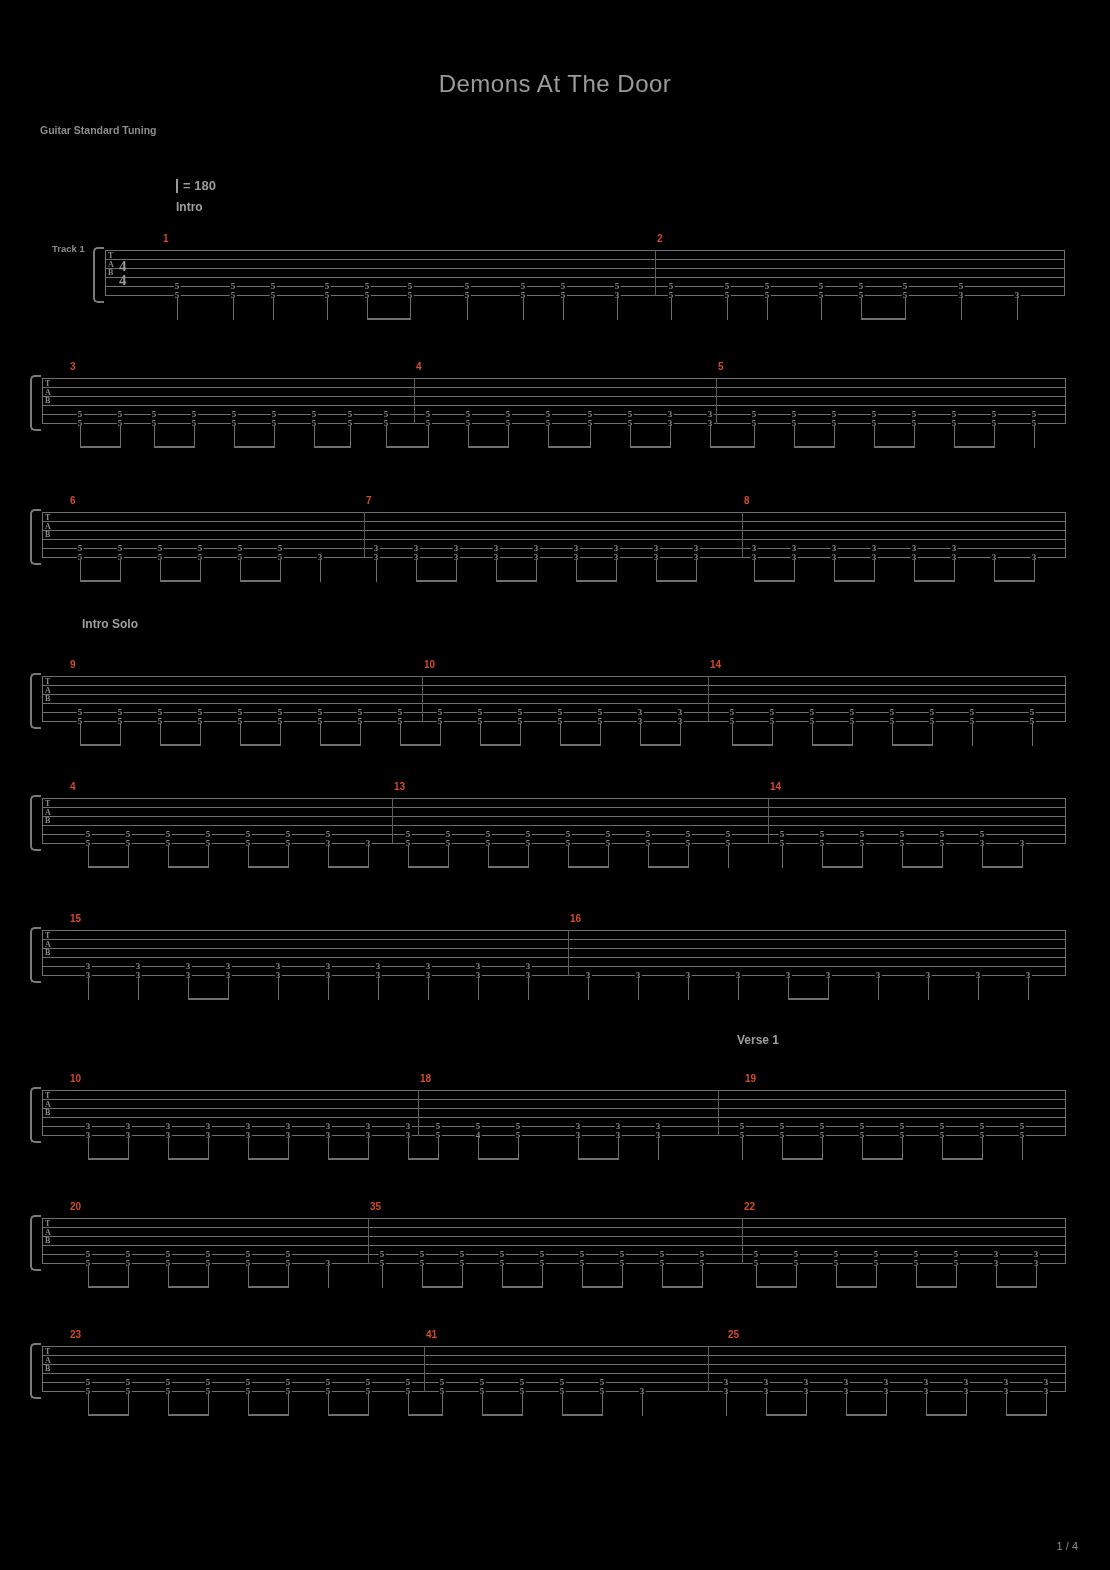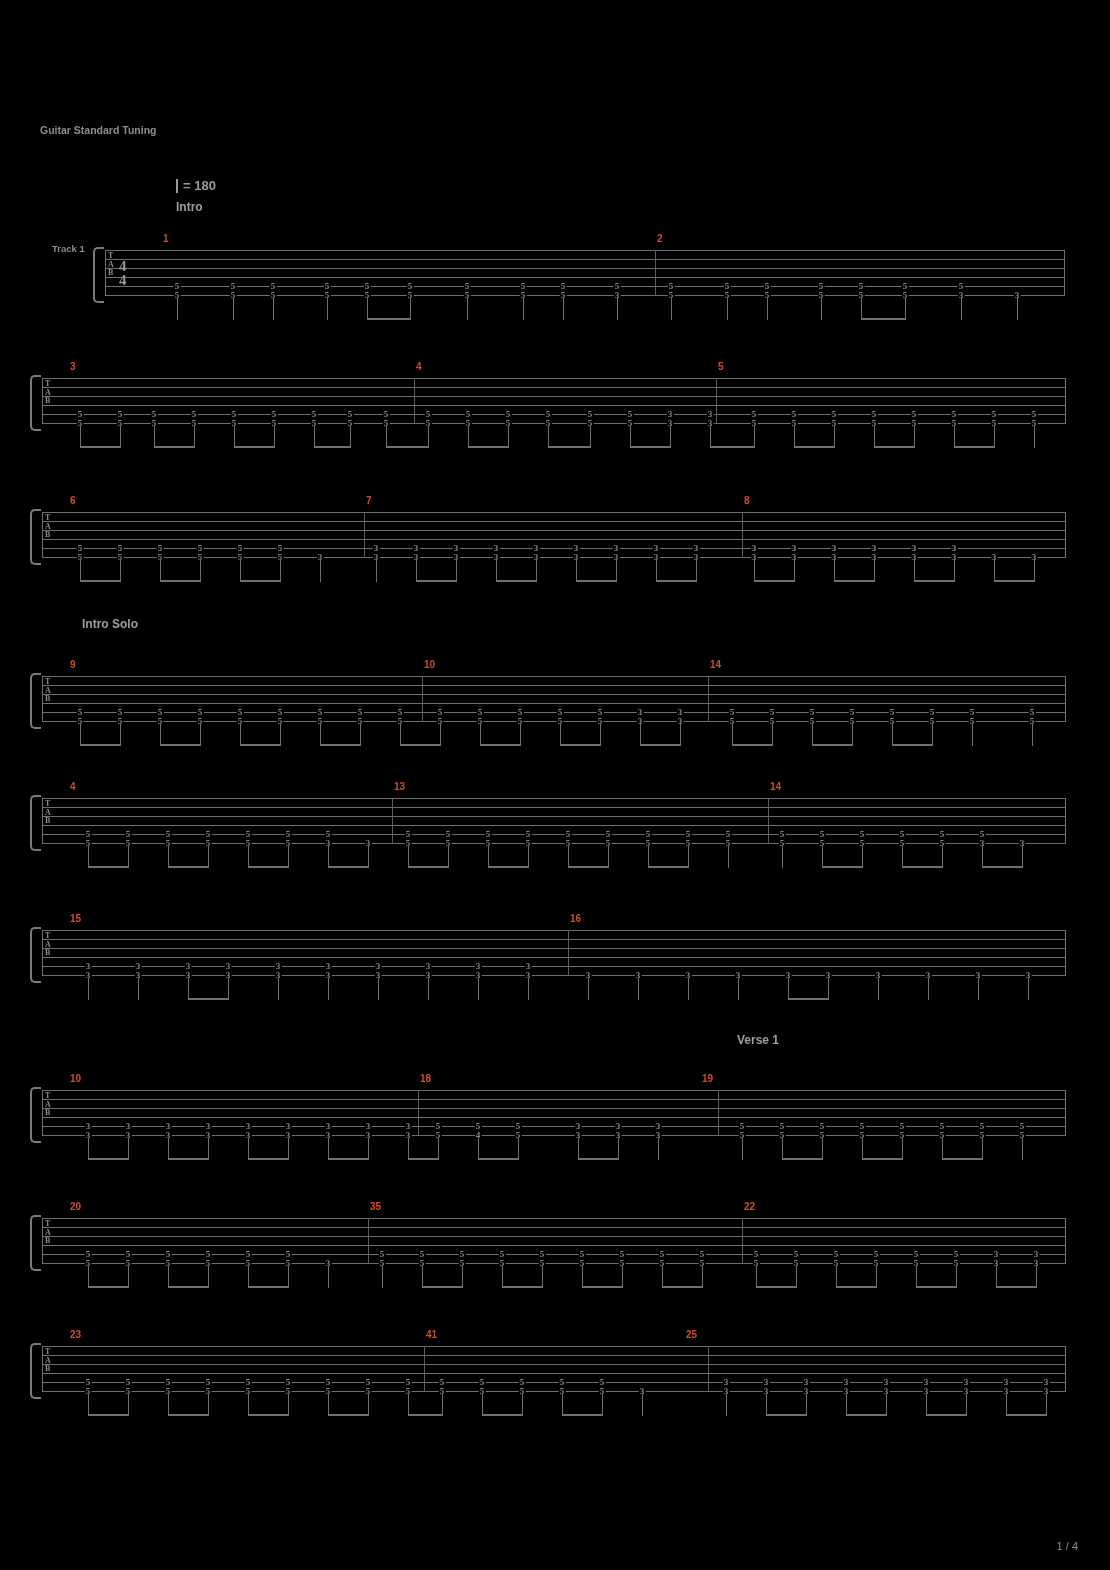--- a/index.html
+++ b/index.html
@@ -183,20 +183,21 @@
     position: absolute;
     height: 2px;
     background: #6f6f6f;
   }
 </style>
 </head>
 <body>
 
 <div class="page">
 
+  <div id="title">Demons At The Door</div>
 
   <div id="tuning">Guitar Standard Tuning</div>
 
   <div id="tempo">
     <span class="stem"></span><span>= 180</span>
   </div>
 
   <div id="track-label">Track 1</div>
 
   <div id="page-num">1 / 4</div>
@@ -798,21 +799,21 @@
         <div class="brace"></div>
         <div class="tabword">
           <span>T</span>
           <span>A</span>
           <span>B</span>
         </div>
         <div class="barnum" style="left: 28px;">10</div>
         <div class="barline" style="left: 376px;"></div>
         <div class="barnum" style="left: 378px;">18</div>
         <div class="barline" style="left: 676px;"></div>
-        <div class="barnum" style="left: 660px;">19</div>
+        <div class="barnum" style="left: 703px;">19</div>
         <div class="note" style="left: 46px; top: 36px;">3</div>
         <div class="note" style="left: 46px; top: 45px;">3</div>
         <div class="note" style="left: 86px; top: 36px;">3</div>
         <div class="note" style="left: 86px; top: 45px;">3</div>
         <div class="note" style="left: 126px; top: 36px;">3</div>
         <div class="note" style="left: 126px; top: 45px;">3</div>
         <div class="note" style="left: 166px; top: 36px;">3</div>
         <div class="note" style="left: 166px; top: 45px;">3</div>
         <div class="note" style="left: 206px; top: 36px;">3</div>
         <div class="note" style="left: 206px; top: 45px;">3</div>
@@ -1005,21 +1006,21 @@
         <div class="brace"></div>
         <div class="tabword">
           <span>T</span>
           <span>A</span>
           <span>B</span>
         </div>
         <div class="barnum" style="left: 28px;">23</div>
         <div class="barline" style="left: 382px;"></div>
         <div class="barnum" style="left: 384px;">41</div>
         <div class="barline" style="left: 666px;"></div>
-        <div class="barnum" style="left: 644px;">25</div>
+        <div class="barnum" style="left: 686px;">25</div>
         <div class="note" style="left: 46px; top: 36px;">5</div>
         <div class="note" style="left: 46px; top: 45px;">5</div>
         <div class="note" style="left: 86px; top: 36px;">5</div>
         <div class="note" style="left: 86px; top: 45px;">5</div>
         <div class="note" style="left: 126px; top: 36px;">5</div>
         <div class="note" style="left: 126px; top: 45px;">5</div>
         <div class="note" style="left: 166px; top: 36px;">5</div>
         <div class="note" style="left: 166px; top: 45px;">5</div>
         <div class="note" style="left: 206px; top: 36px;">5</div>
         <div class="note" style="left: 206px; top: 45px;">5</div>

